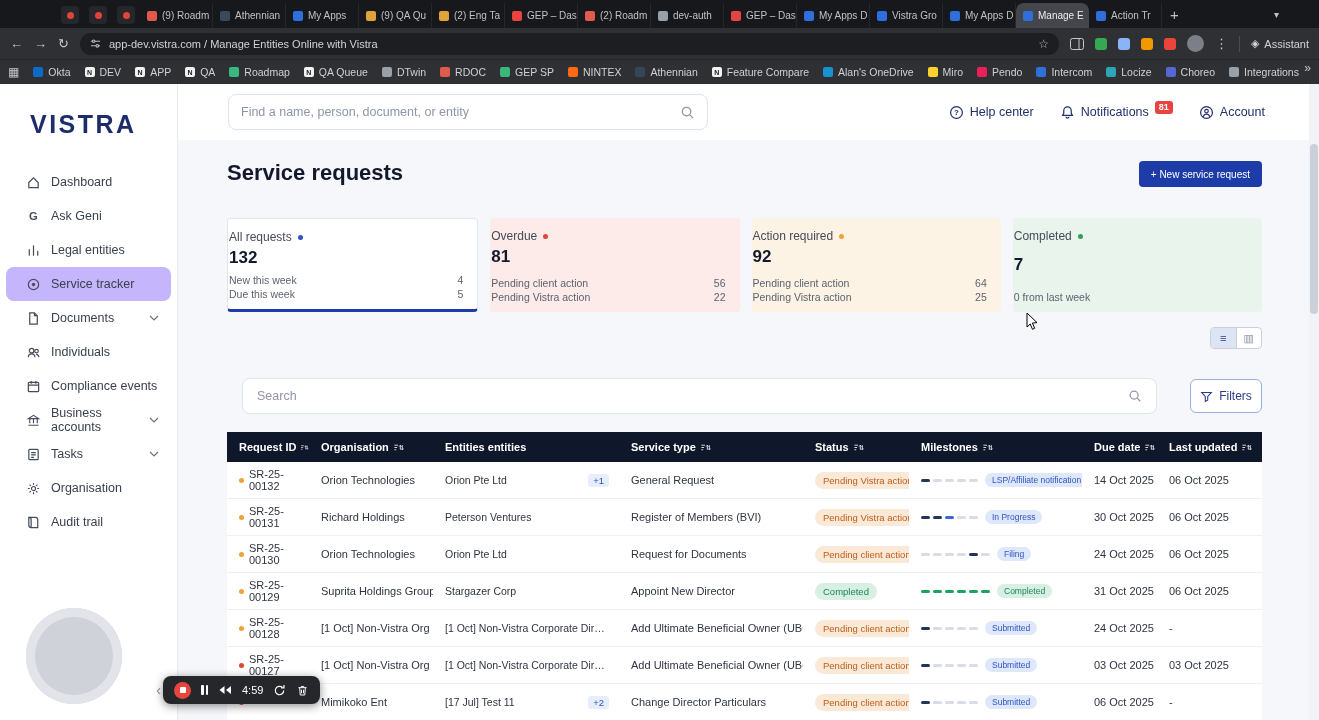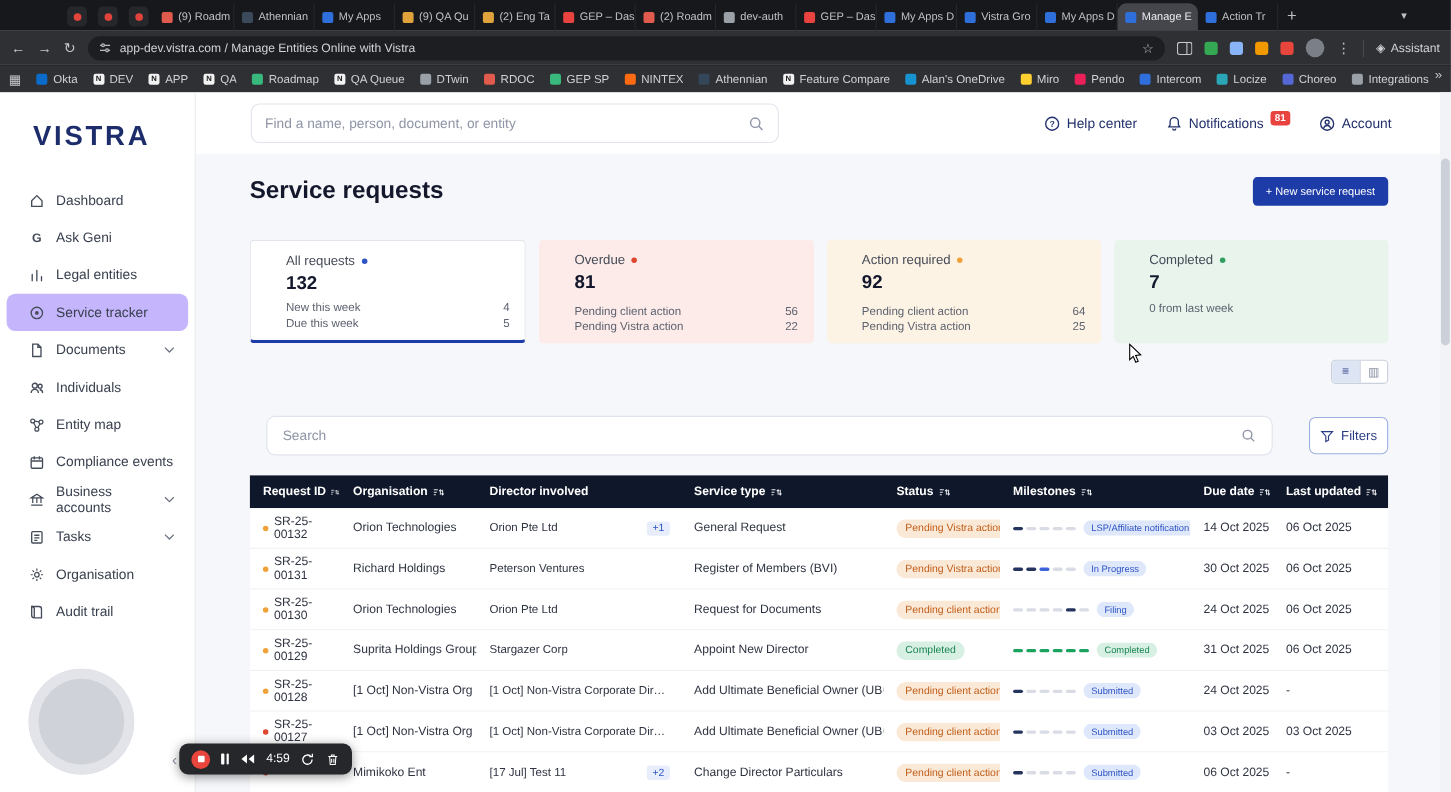--- a/index.html
+++ b/index.html
@@ -68,21 +68,21 @@
   .nbadge { background:#e8433f; color:#fff; font-size:9px; font-weight:bold; padding:1.5px 4px;
     border-radius:3px; transform:translateY(-5px); }
 
   
   .content { position:absolute; top:140px; left:178px; right:0; bottom:0; background:#f6f7fa; }
   .ptitle { position:absolute; top:20px; left:49px; font-size:22px; font-weight:600; color:#14182c; }
   .newbtn { position:absolute; top:21px; right:57px; height:26px; padding:0 12px; background:#1e3ca8;
     color:#fff; font-size:10px; border-radius:4px; display:flex; align-items:center; }
 
   .cards { position:absolute; top:78px; left:49px; right:57px; height:94px; display:flex; gap:12px; }
-  .card { flex:1; border-radius:4px; padding:11px 14px 9px 32px; display:flex; flex-direction:column; }
+  .card { flex:1; border-radius:4px; padding:11px 14px 9px 1px; display:flex; flex-direction:column;justify-content:space-between; }
   .card.all { background:#fff; border:1px solid #e2e5ec; border-bottom:3px solid #1e3ca8; }
   .card.overdue { background:#fcebe8; }
   .card.action { background:#fdf3e4; }
   .card.done { background:#e9f4ed; }
   .ctitle { font-size:12px; color:#454b57; display:flex; align-items:center; gap:6px; }
   .cdot { width:5px; height:5px; border-radius:50%; }
   .cvalue { font-size:17px; font-weight:700; color:#14182c; margin-top:4px; }
   .crows { margin-top:auto; font-size:10.5px; color:#5d6370; display:flex; flex-direction:column; gap:2px; }
   .crow { display:flex; justify-content:space-between; }
   .cnote { font-size:10.5px; color:#5d6370; margin-top:8px; }
@@ -411,29 +411,20 @@
     <div class="nitem">
       <svg width="15" height="15" viewBox="0 0 16 16" fill="none" stroke="#454c5a" stroke-width="1.3">
           <circle cx="6" cy="6" r="2.4"></circle>
           <path d="M2.5 13c0-2 1.6-3.5 3.5-3.5S9.5 11 9.5 13"></path>
           <circle cx="11.2" cy="6.5" r="1.9"></circle>
           <path d="M10.7 9.7c1.7.3 2.9 1.7 2.9 3.3"></path>
         </svg>
       <span>Individuals</span>
     </div>
     <div class="nitem">
-      <svg width="15" height="15" viewBox="0 0 16 16" fill="none" stroke="#454c5a" stroke-width="1.2">
-          <circle cx="4" cy="4" r="1.9"></circle>
-          <circle cx="12" cy="5" r="1.9"></circle>
-          <circle cx="8" cy="12" r="1.9"></circle>
-          <path d="M5 5.7l2.2 4.6M11 6.6L9 10.4M5.9 4.2l4.2.6"></path>
-        </svg>
-      <span>Entity map</span>
-    </div>
-    <div class="nitem">
       <svg width="15" height="15" viewBox="0 0 16 16" fill="none" stroke="#454c5a" stroke-width="1.3">
           <rect x="2.5" y="3.5" width="11" height="10" rx="1"></rect>
           <path d="M2.5 6.5h11M5.5 2v3M10.5 2v3"></path>
         </svg>
       <span>Compliance events</span>
     </div>
     <div class="nitem">
       <svg width="15" height="15" viewBox="0 0 16 16" fill="none" stroke="#454c5a" stroke-width="1.2">
           <path d="M2.5 6L8 2.5 13.5 6H2.5z"></path>
           <path d="M4 6v5M8 6v5M12 6v5M2.5 13h11"></path>
@@ -609,21 +600,21 @@
         <div class="hcell">
           <span>Organisation</span>
           <svg width="11" height="11" viewBox="0 0 12 12" fill="none" stroke="#ffffff" stroke-width="1" opacity="0.9">
             <path d="M1.5 3.5h4M1.5 6h3M1.5 8.5h2"></path>
             <path d="M8 8.5v-5M6.6 5L8 3.5 9.4 5"></path>
             <path d="M10.6 3.5v5M9.4 7.2l1.2 1.4 1.2-1.4" transform="translate(-0.4,0)"></path>
           </svg>
         </div>
 
         <div class="hcell">
-          <span>Director involved</span>
+          <span>Entities entities</span>
 
         </div>
 
         <div class="hcell">
           <span>Service type</span>
           <svg width="11" height="11" viewBox="0 0 12 12" fill="none" stroke="#ffffff" stroke-width="1" opacity="0.9">
             <path d="M1.5 3.5h4M1.5 6h3M1.5 8.5h2"></path>
             <path d="M8 8.5v-5M6.6 5L8 3.5 9.4 5"></path>
             <path d="M10.6 3.5v5M9.4 7.2l1.2 1.4 1.2-1.4" transform="translate(-0.4,0)"></path>
           </svg>

